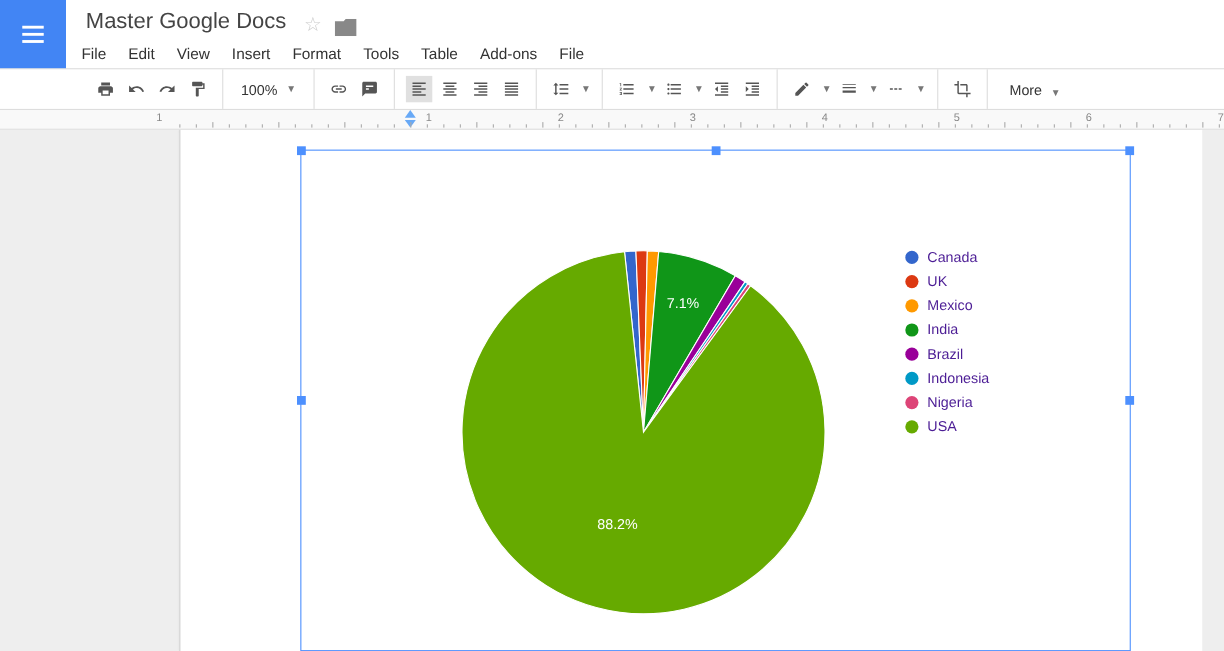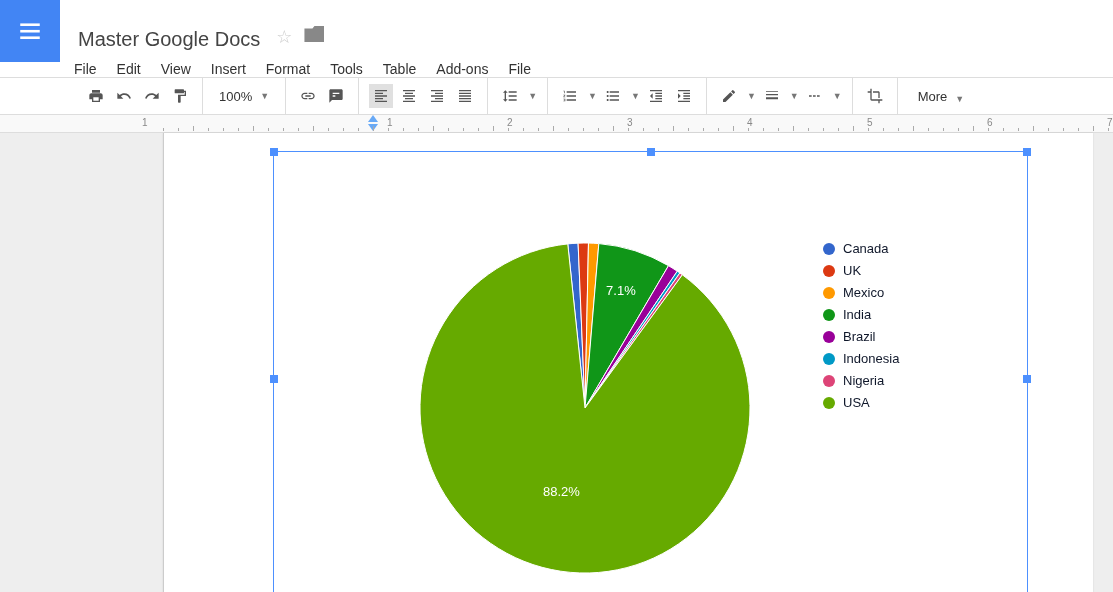--- a/index.html
+++ b/index.html
@@ -3,21 +3,21 @@
 <meta charset="utf-8">
 <style>
   * { box-sizing: border-box; margin: 0; padding: 0; }
   body { font-family: Arial, sans-serif; background: #fff; width: 1113px; height: 592px; overflow: hidden; }
   
   .top-area { display: flex; }
   .hamburger-btn { width: 60px; height: 62px; background: #4285f4; display: flex; align-items: center; justify-content: center; }
   .hamburger-btn svg { width: 26px; height: 26px; fill: #fff; }
   
   .header-right { flex: 1; padding: 6px 14px 0 14px; }
-  .title-row { display: flex; align-items: flex-start; gap: 12px; margin-top: 20px; }
+  .title-row { display: flex; align-items: flex-end; gap: 12px; }
   .doc-title { font-size: 20px; color: #444; padding: 2px 4px; }
   .star-icon { color: #ccc; font-size: 18px; }
   .folder-icon { width: 20px; height: 16px; background: #888; clip-path: polygon(0 15%, 40% 15%, 50% 0, 100% 0, 100% 100%, 0 100%); }
   
   .menu-row { display: flex; align-items: center; gap: 20px; margin-top: 8px; font-size: 14px; color: #333; }
   .menu-item { cursor: pointer; }
   .save-status { color: #888; margin-left: 20px; }
   
   .toolbar { border-top: 1px solid #ddd; border-bottom: 1px solid #ddd; height: 38px; display: flex; align-items: center; padding: 0 18px 0 74px; gap: 0; }
   .tb-group { display: flex; align-items: center; gap: 4px; padding: 0 10px; border-right: 1px solid #ddd; height: 100%; }
@@ -54,21 +54,21 @@
   .chart-tb-btn { width: 36px; height: 34px; border: 1px solid #d0d0d0; background: #fff; display: flex; align-items: center; justify-content: center; border-radius: 2px; cursor: pointer; }
   .chart-tb-btn svg { width: 18px; height: 18px; fill: #5f6368; }
   .update-btn { height: 34px; border: 1px solid #d0d0d0; background: #fff; display: flex; align-items: center; gap: 8px; padding: 0 12px; border-radius: 2px; cursor: pointer; font-size: 13px; font-weight: 600; color: #4a4a4a; }
   .update-btn .icon-box { width: 18px; height: 18px; background: #888; border-radius: 2px; display: flex; align-items: center; justify-content: center; }
   .update-btn .icon-box svg { width: 10px; height: 10px; fill: #fff; }
   
   .pie-area { position: absolute; left: 415px; top: 105px; width: 340px; height: 340px; }
   .pie-svg { width: 100%; height: 100%; }
   .slice-label { font-size: 13px; fill: #fff; font-weight: 500; }
   
-  .legend { position: absolute; left: 823px; top: 108px; font-size: 13px; color: #0f172a; }
+  .legend { position: absolute; left: 823px; top: 108px; font-size: 13px; color: #4c1d95; }
   .leg-item { display: flex; align-items: center; gap: 8px; margin-bottom: 7px; }
   .leg-dot { width: 12px; height: 12px; border-radius: 50%; }
 </style>
 </head>
 <body>
 
 <div class="top-area">
   <div class="hamburger-btn">
     <svg viewBox="0 0 24 24">
         <rect x="3" y="5" width="18" height="2.4"></rect>

